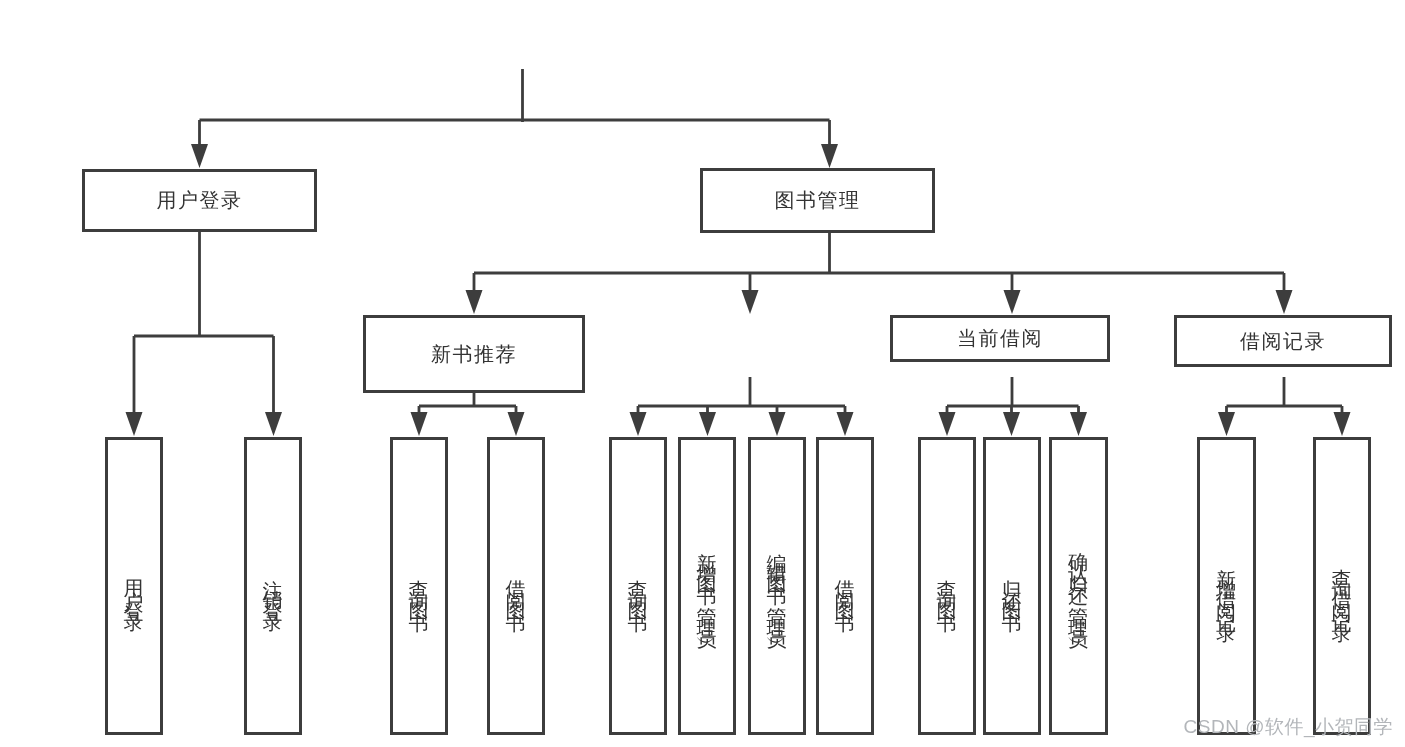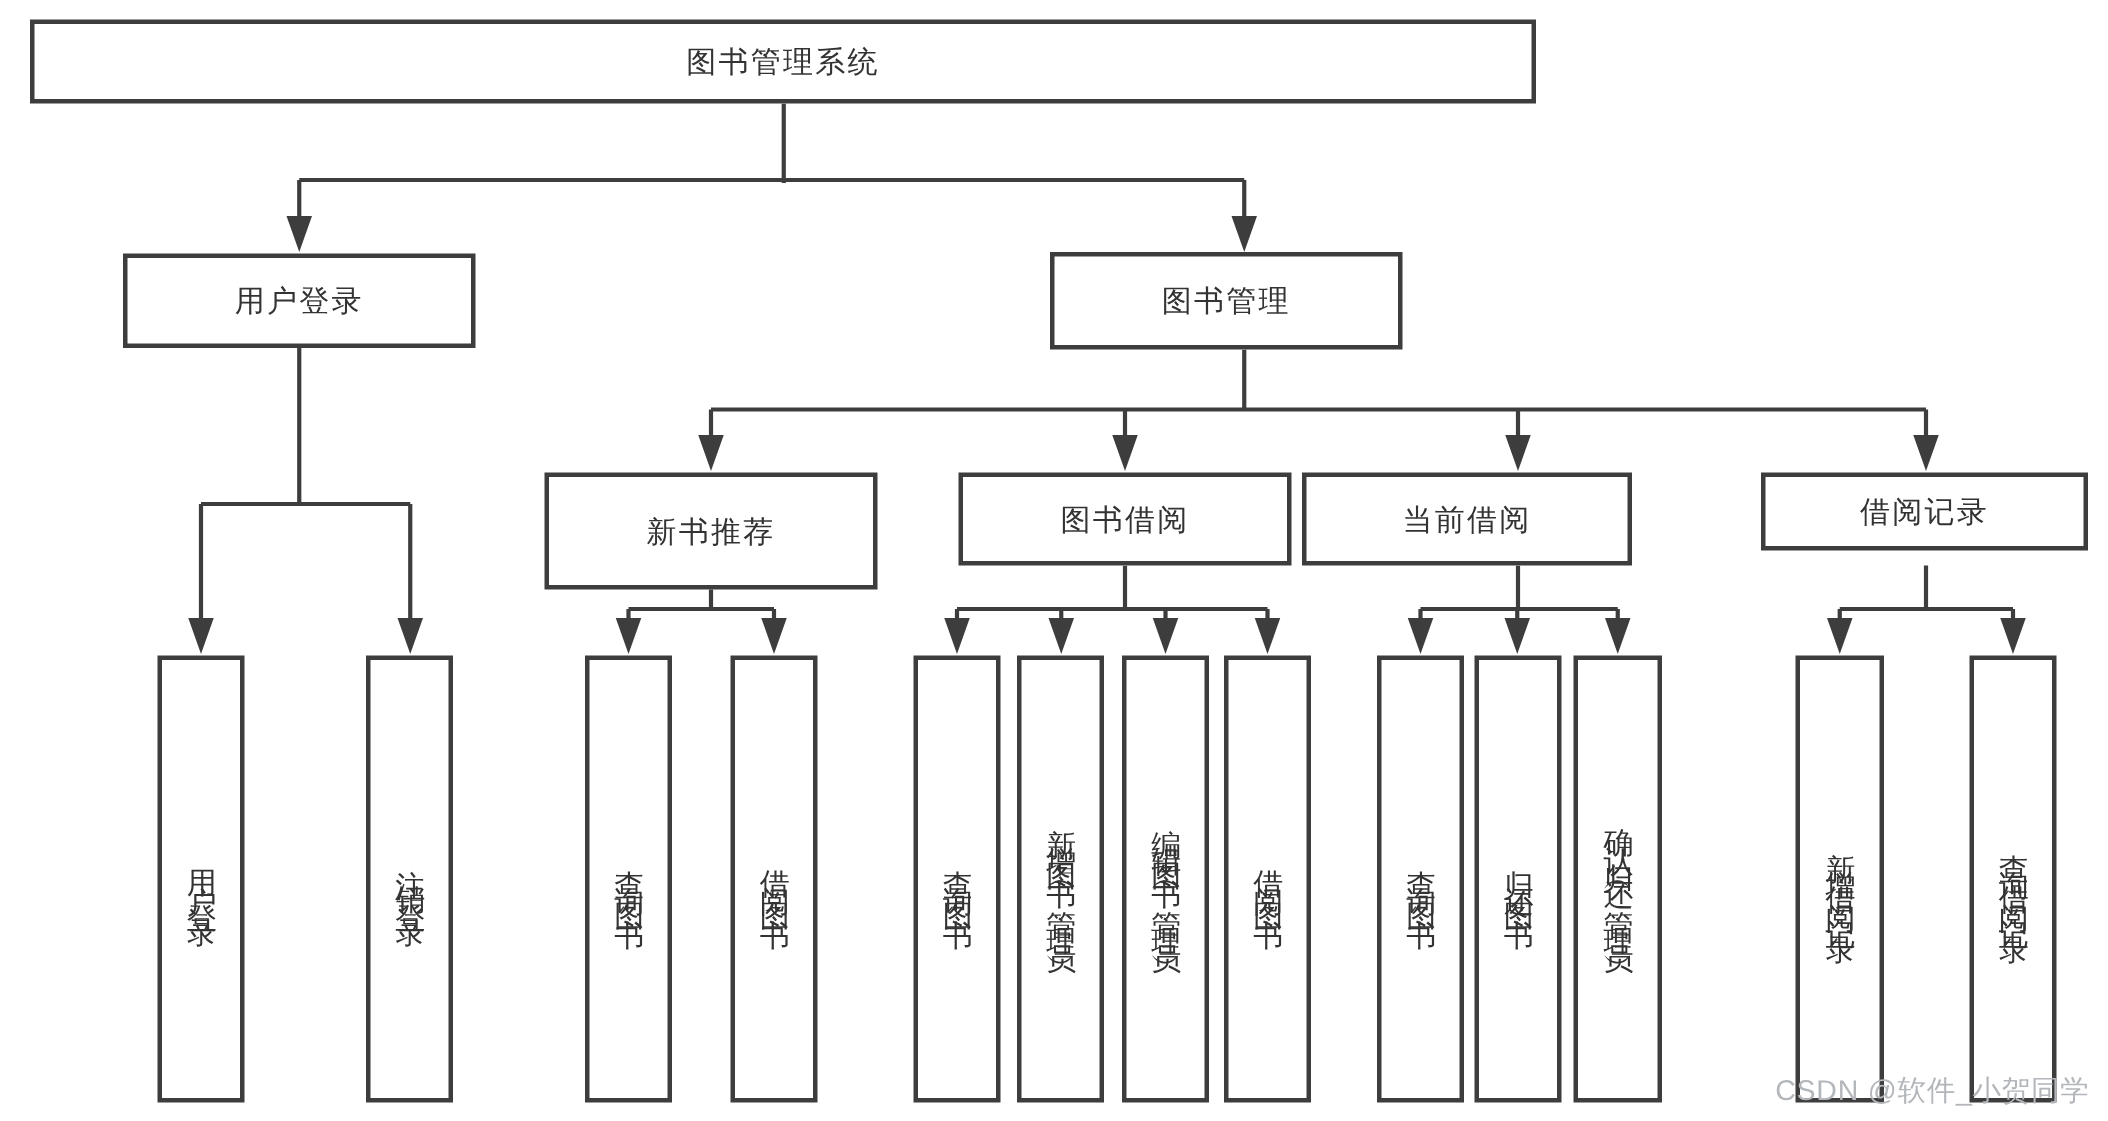--- a/index.html
+++ b/index.html
@@ -125,38 +125,32 @@
       <polygon class="ahead" points="768.5,412 785.5,412 777,436"></polygon>
       <polygon class="ahead" points="836.5,412 853.5,412 845,436"></polygon>
       <polygon class="ahead" points="938.5,412 955.5,412 947,436"></polygon>
       <polygon class="ahead" points="1003,412 1020,412 1011.5,436"></polygon>
       <polygon class="ahead" points="1070,412 1087,412 1078.5,436"></polygon>
       <polygon class="ahead" points="1218,412 1235,412 1226.5,436"></polygon>
       <polygon class="ahead" points="1333.5,412 1350.5,412 1342,436"></polygon>
     </g>
   </svg>
 
-  <div class="node" style="left:20px;top:13px;width:1004px;height:56px">
-    <span class="hlabel">图书管理系统</span>
-  </div>
 
   <div class="node" style="left:82px;top:169px;width:235px;height:63px">
     <span class="hlabel">用户登录</span>
   </div>
   <div class="node" style="left:700px;top:168px;width:235px;height:65px">
     <span class="hlabel">图书管理</span>
   </div>
 
   <div class="node" style="left:363px;top:315px;width:222px;height:78px">
     <span class="hlabel">新书推荐</span>
   </div>
-  <div class="node" style="left:639px;top:315px;width:222px;height:62px">
-    <span class="hlabel">图书借阅</span>
-  </div>
-  <div class="node" style="left:868px;top:315px;width:220px;height:62px">
+  <div class="node" style="left:890px;top:315px;width:220px;height:47px">
     <span class="hlabel">当前借阅</span>
   </div>
   <div class="node" style="left:1174px;top:315px;width:218px;height:52px">
     <span class="hlabel">借阅记录</span>
   </div>
 
   <div class="node leaf" style="left:105px;top:437px">
     <span class="vlabel">用户登录</span>
   </div>
   <div class="node leaf" style="left:244px;top:437px">

